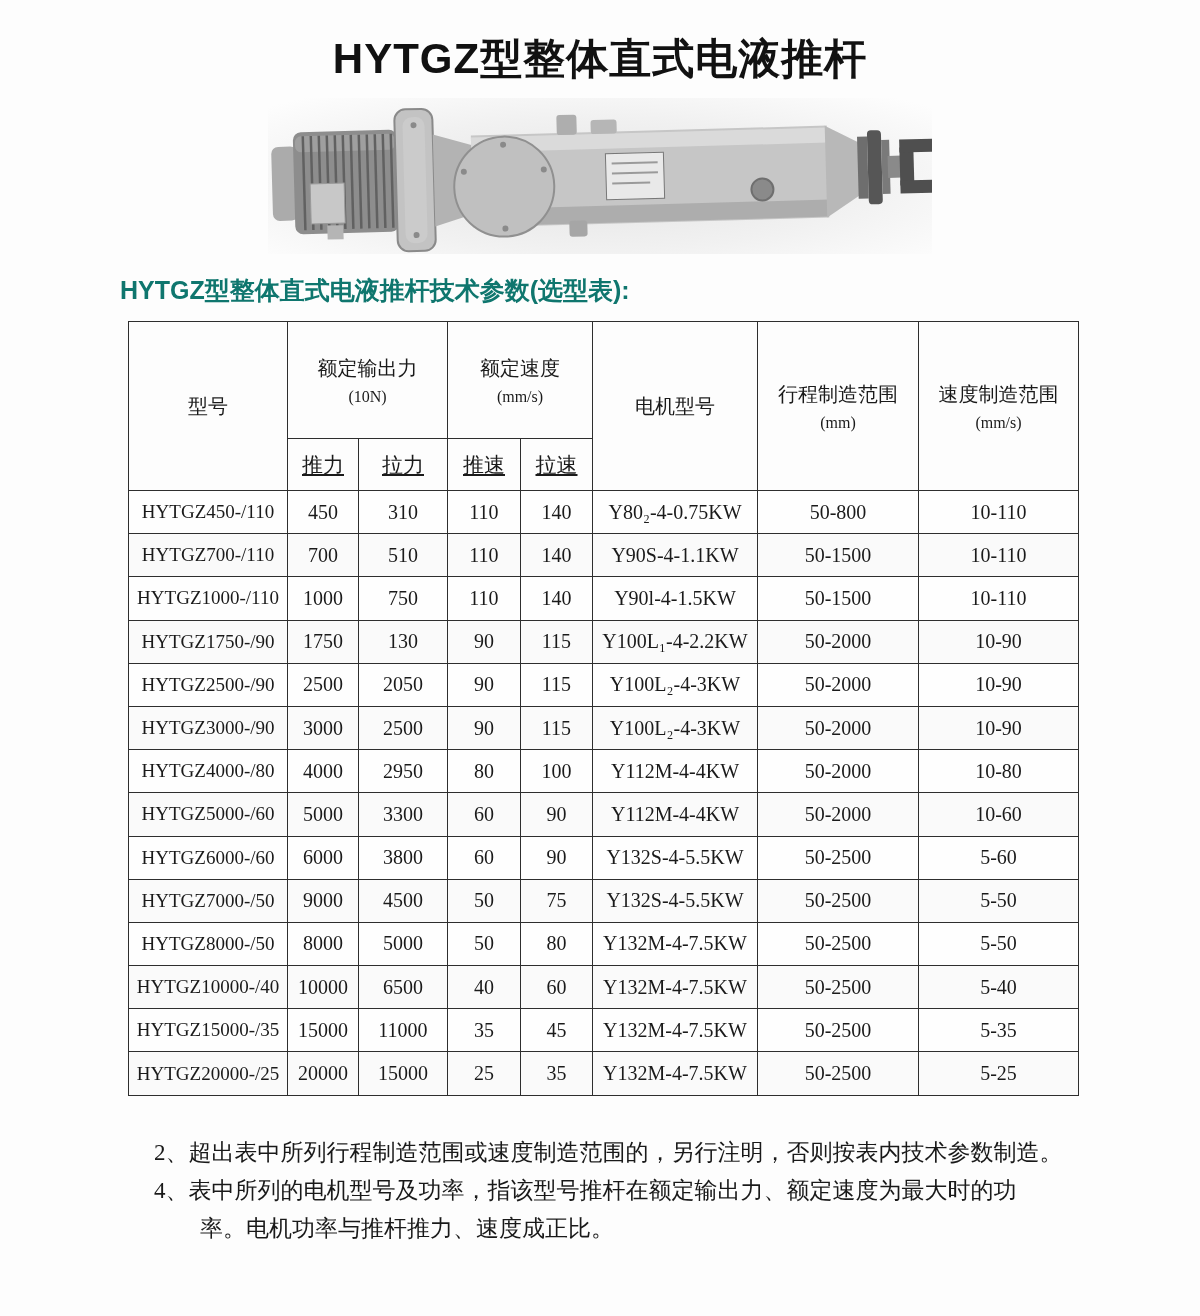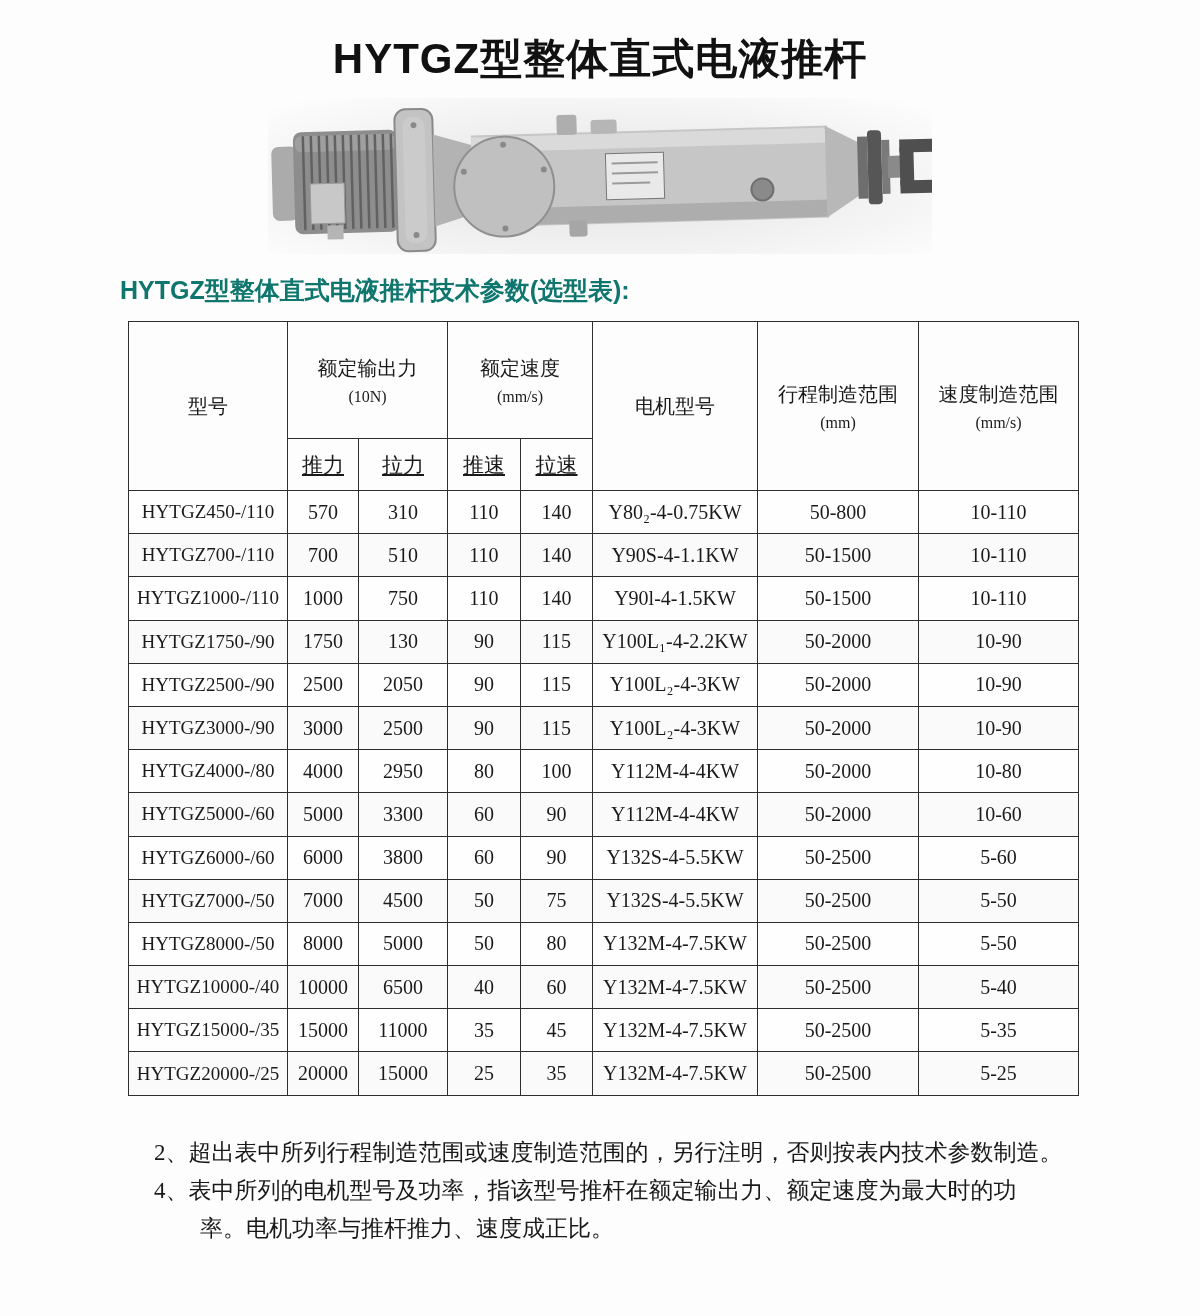--- a/index.html
+++ b/index.html
@@ -166,21 +166,21 @@
       <tr class="h2">
         <th>推力</th>
         <th>拉力</th>
         <th>推速</th>
         <th>拉速</th>
       </tr>
     </thead>
     <tbody>
         <tr>
       <td class="model">HYTGZ450-/110</td>
-      <td>570</td>
+      <td>450</td>
       <td>310</td>
       <td>110</td>
       <td>140</td>
       <td>Y80₂-4-0.75KW</td>
       <td>50-800</td>
       <td>10-110</td>
     </tr>
         <tr>
       <td class="model">HYTGZ700-/110</td>
       <td>700</td>
@@ -256,21 +256,21 @@
       <td>6000</td>
       <td>3800</td>
       <td>60</td>
       <td>90</td>
       <td>Y132S-4-5.5KW</td>
       <td>50-2500</td>
       <td>5-60</td>
     </tr>
         <tr>
       <td class="model">HYTGZ7000-/50</td>
-      <td>7000</td>
+      <td>9000</td>
       <td>4500</td>
       <td>50</td>
       <td>75</td>
       <td>Y132S-4-5.5KW</td>
       <td>50-2500</td>
       <td>5-50</td>
     </tr>
         <tr>
       <td class="model">HYTGZ8000-/50</td>
       <td>8000</td>

